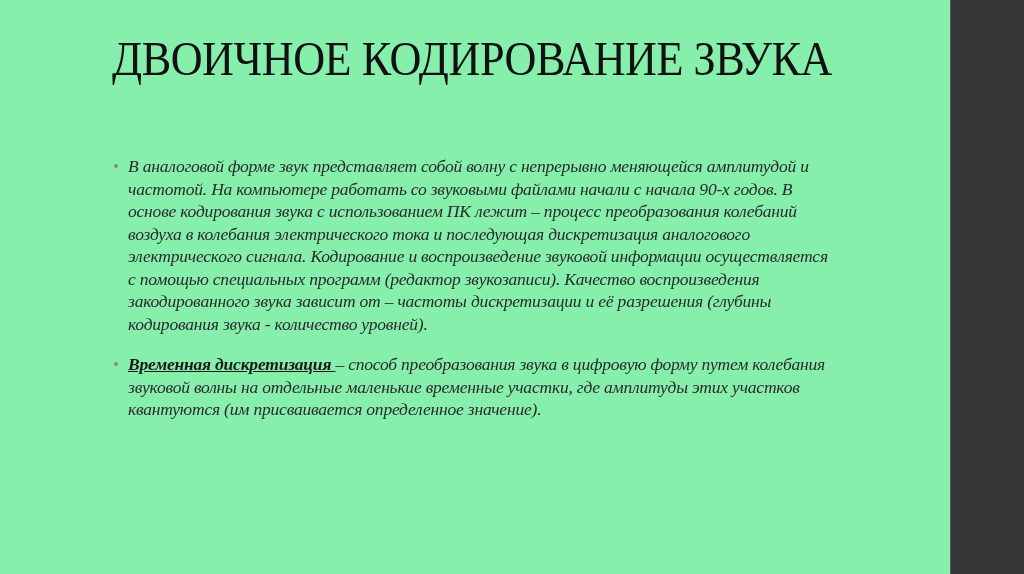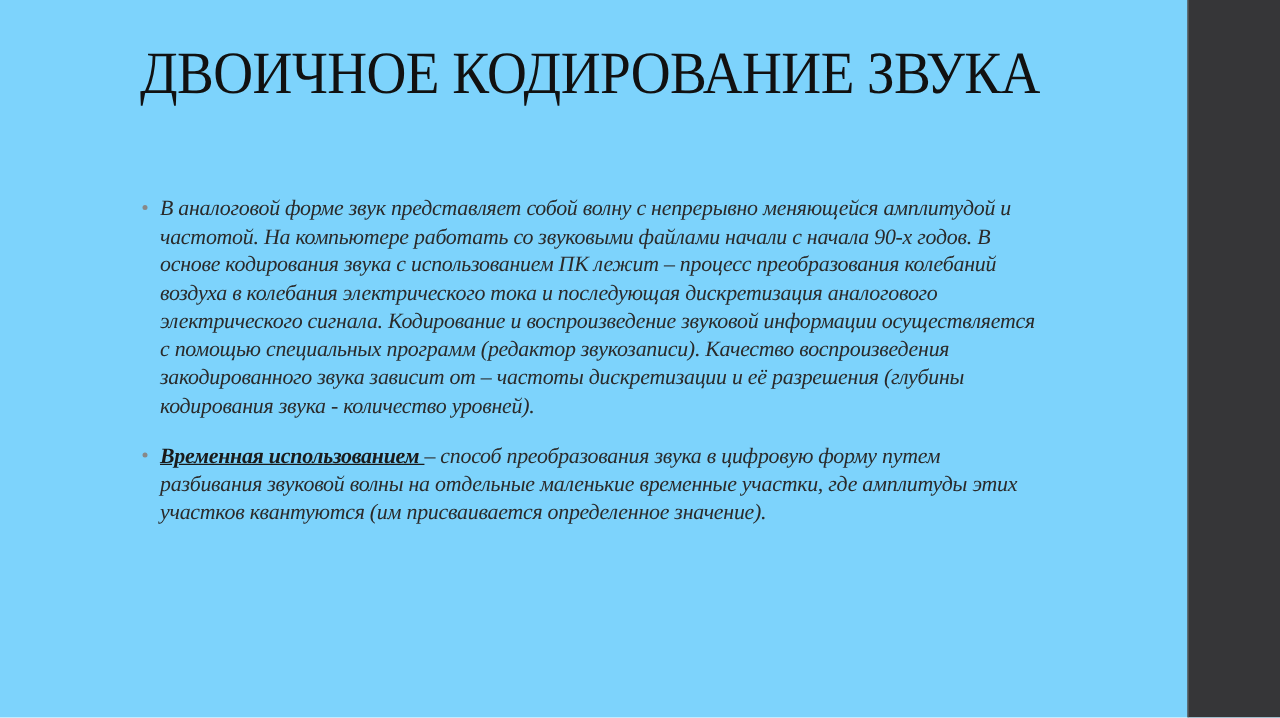--- a/index.html
+++ b/index.html
@@ -7,21 +7,21 @@
       padding: 0;
       width: 1024px;
       height: 574px;
       overflow: hidden;
       background: #fdfdfd;
     }
     .slide {
       position: relative;
       width: 1024px;
       height: 574px;
-      background: #7dd3fc;
+      background: #86efac;
       font-family: "Liberation Serif", "DejaVu Serif", serif;
       color: #1a1a1a;
     }
     .side-panel {
       position: absolute;
       top: 0;
       left: 950px;
       width: 74px;
       height: 574px;
       background: #363638;
@@ -83,18 +83,18 @@
 <div class="slide">
   <h1 class="title">ДВОИЧНОЕ КОДИРОВАНИЕ ЗВУКА</h1>
 
   <ul class="content">
     <li class="bullet-item">
       <span class="bullet-dot"></span>
       <span>В аналоговой форме звук представляет собой волну с непрерывно меняющейся амплитудой и частотой. На компьютере работать со звуковыми файлами начали с начала 90-х годов. В основе кодирования звука с использованием ПК лежит – процесс преобразования колебаний воздуха в колебания электрического тока и последующая дискретизация аналогового электрического сигнала. Кодирование и воспроизведение звуковой информации осуществляется с помощью специальных программ (редактор звукозаписи). Качество воспроизведения закодированного звука зависит от – частоты дискретизации и её разрешения (глубины кодирования звука - количество уровней).</span>
     </li>
     <li class="bullet-item">
       <span class="bullet-dot"></span>
-      <span class="term">Временная использованием </span><span>– способ преобразования звука в цифровую форму путем разбивания звуковой волны на отдельные маленькие временные участки, где амплитуды этих участков квантуются (им присваивается определенное значение).</span>
+      <span class="term">Временная дискретизация </span><span>– способ преобразования звука в цифровую форму путем колебания звуковой волны на отдельные маленькие временные участки, где амплитуды этих участков квантуются (им присваивается определенное значение).</span>
     </li>
   </ul>
 
   <div class="side-panel"></div>
 </div>
 
 </body></html>

